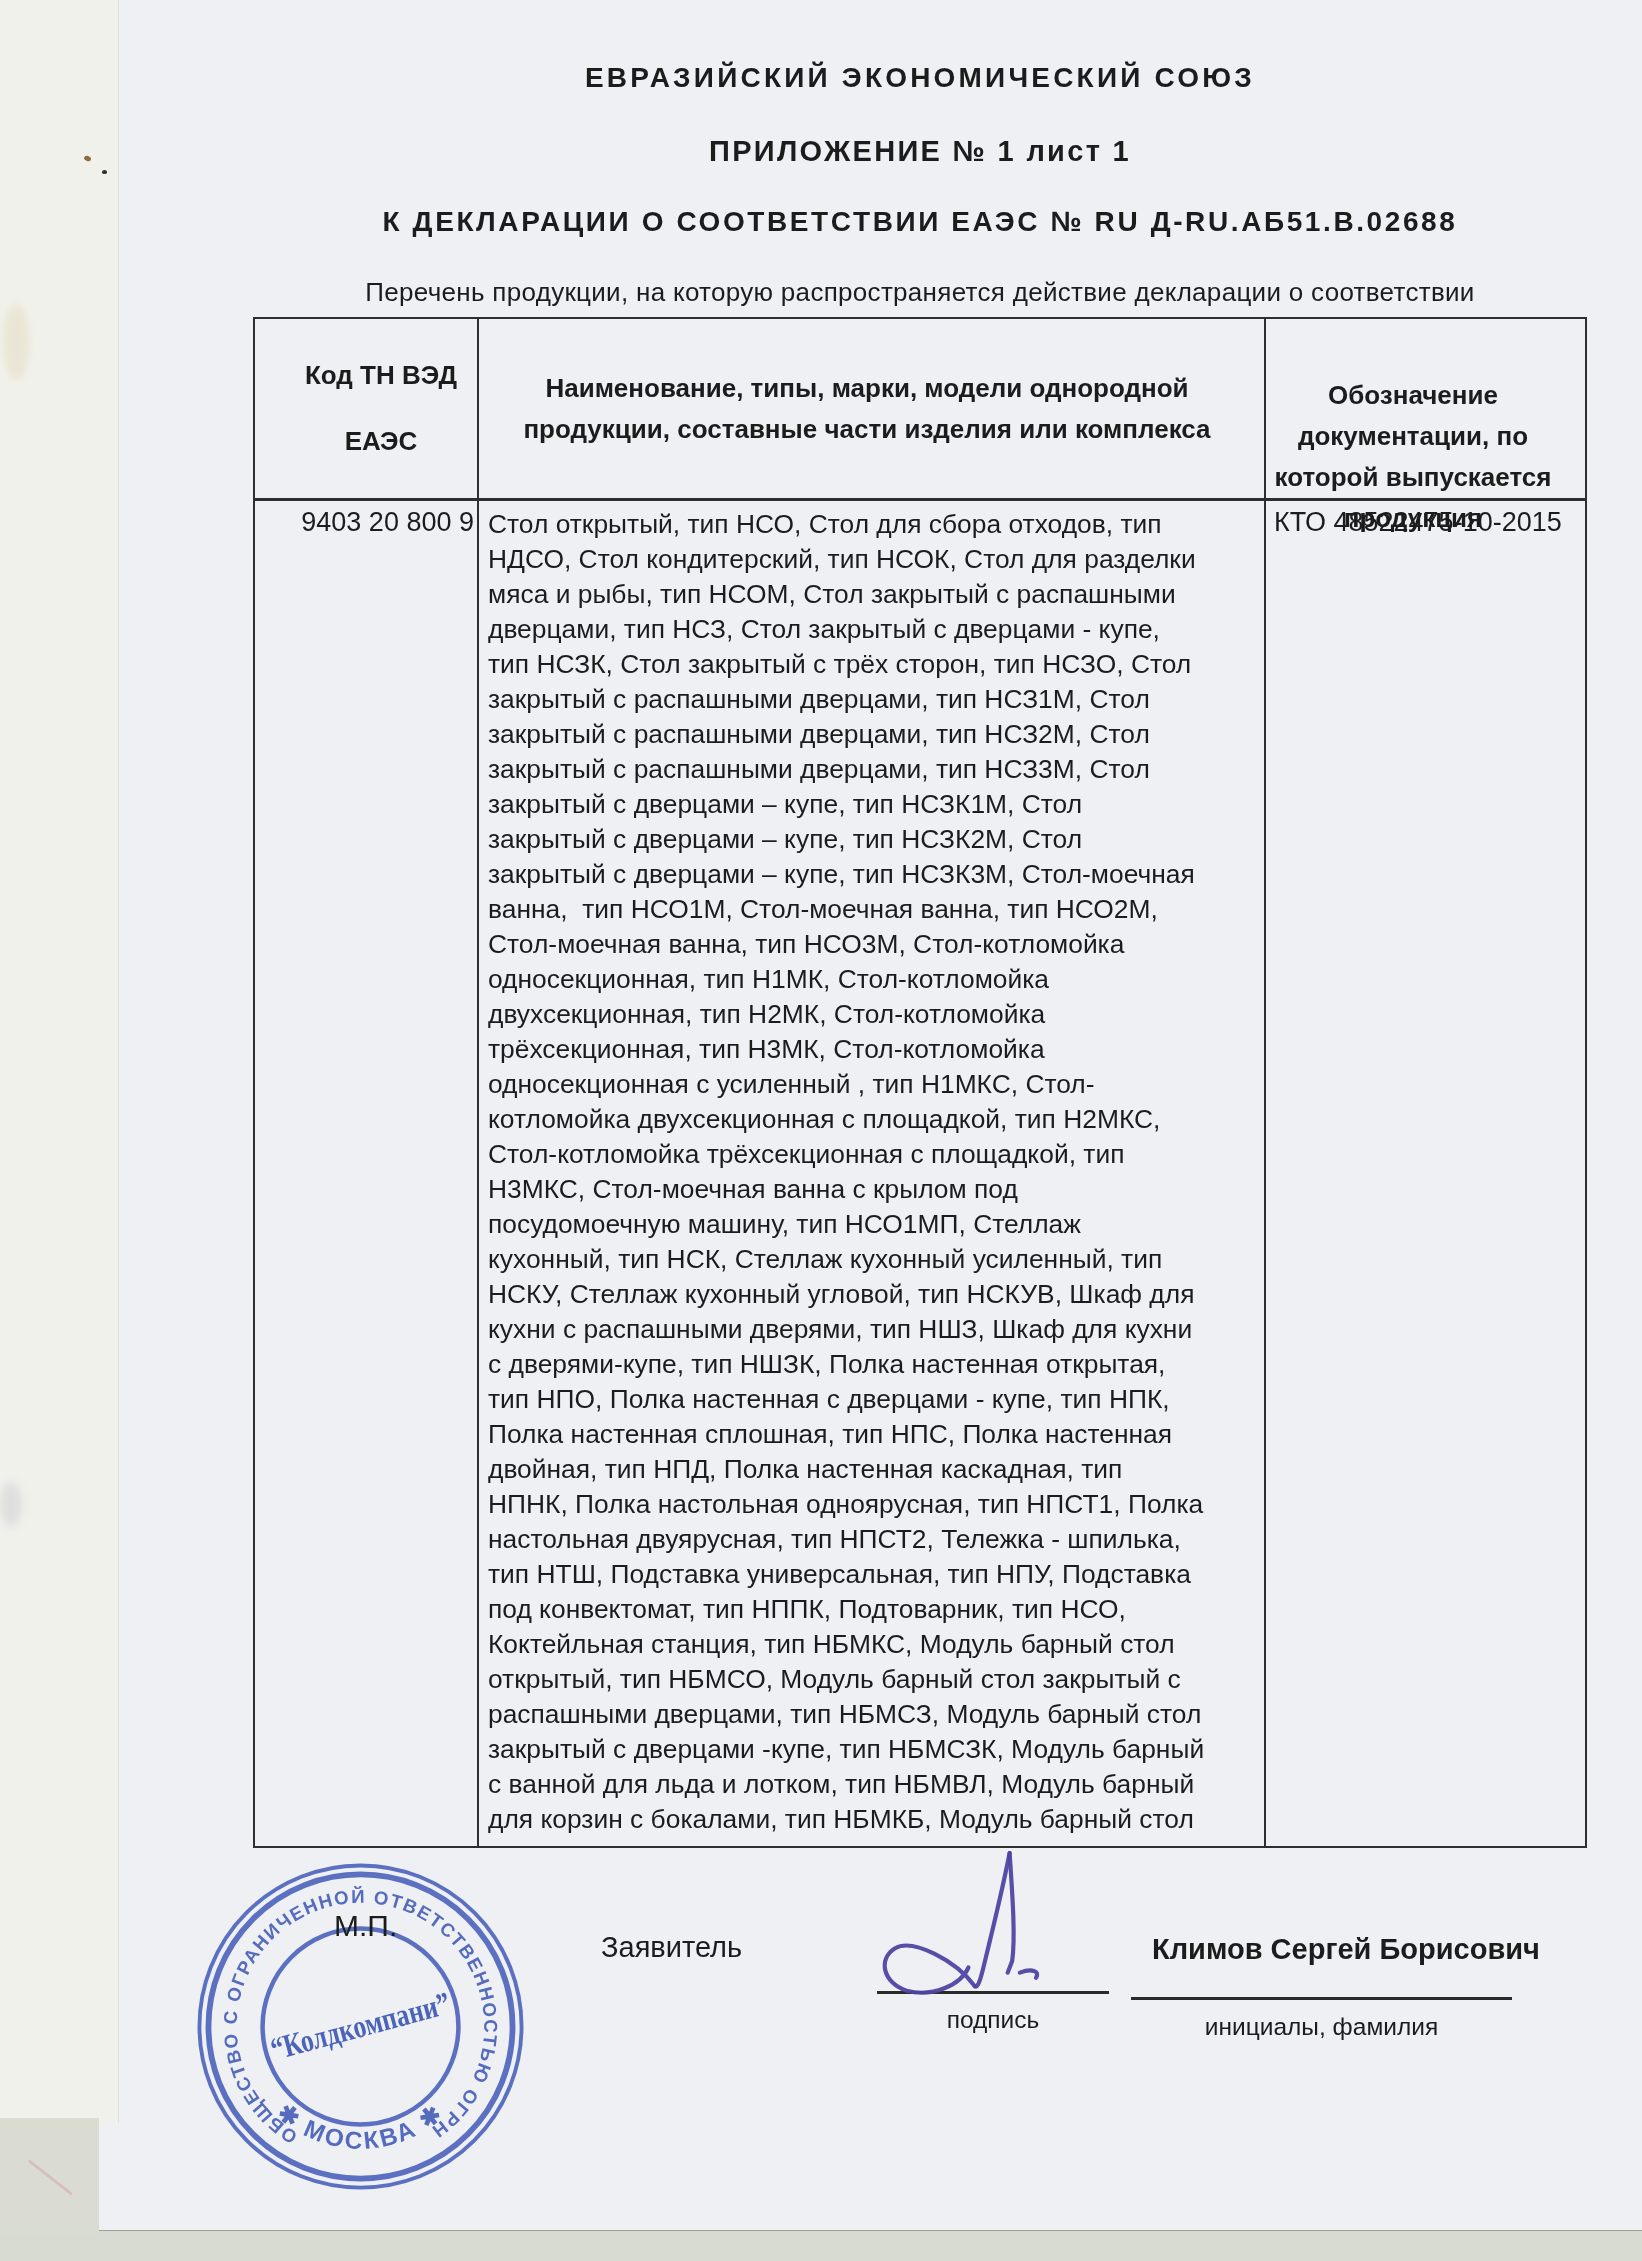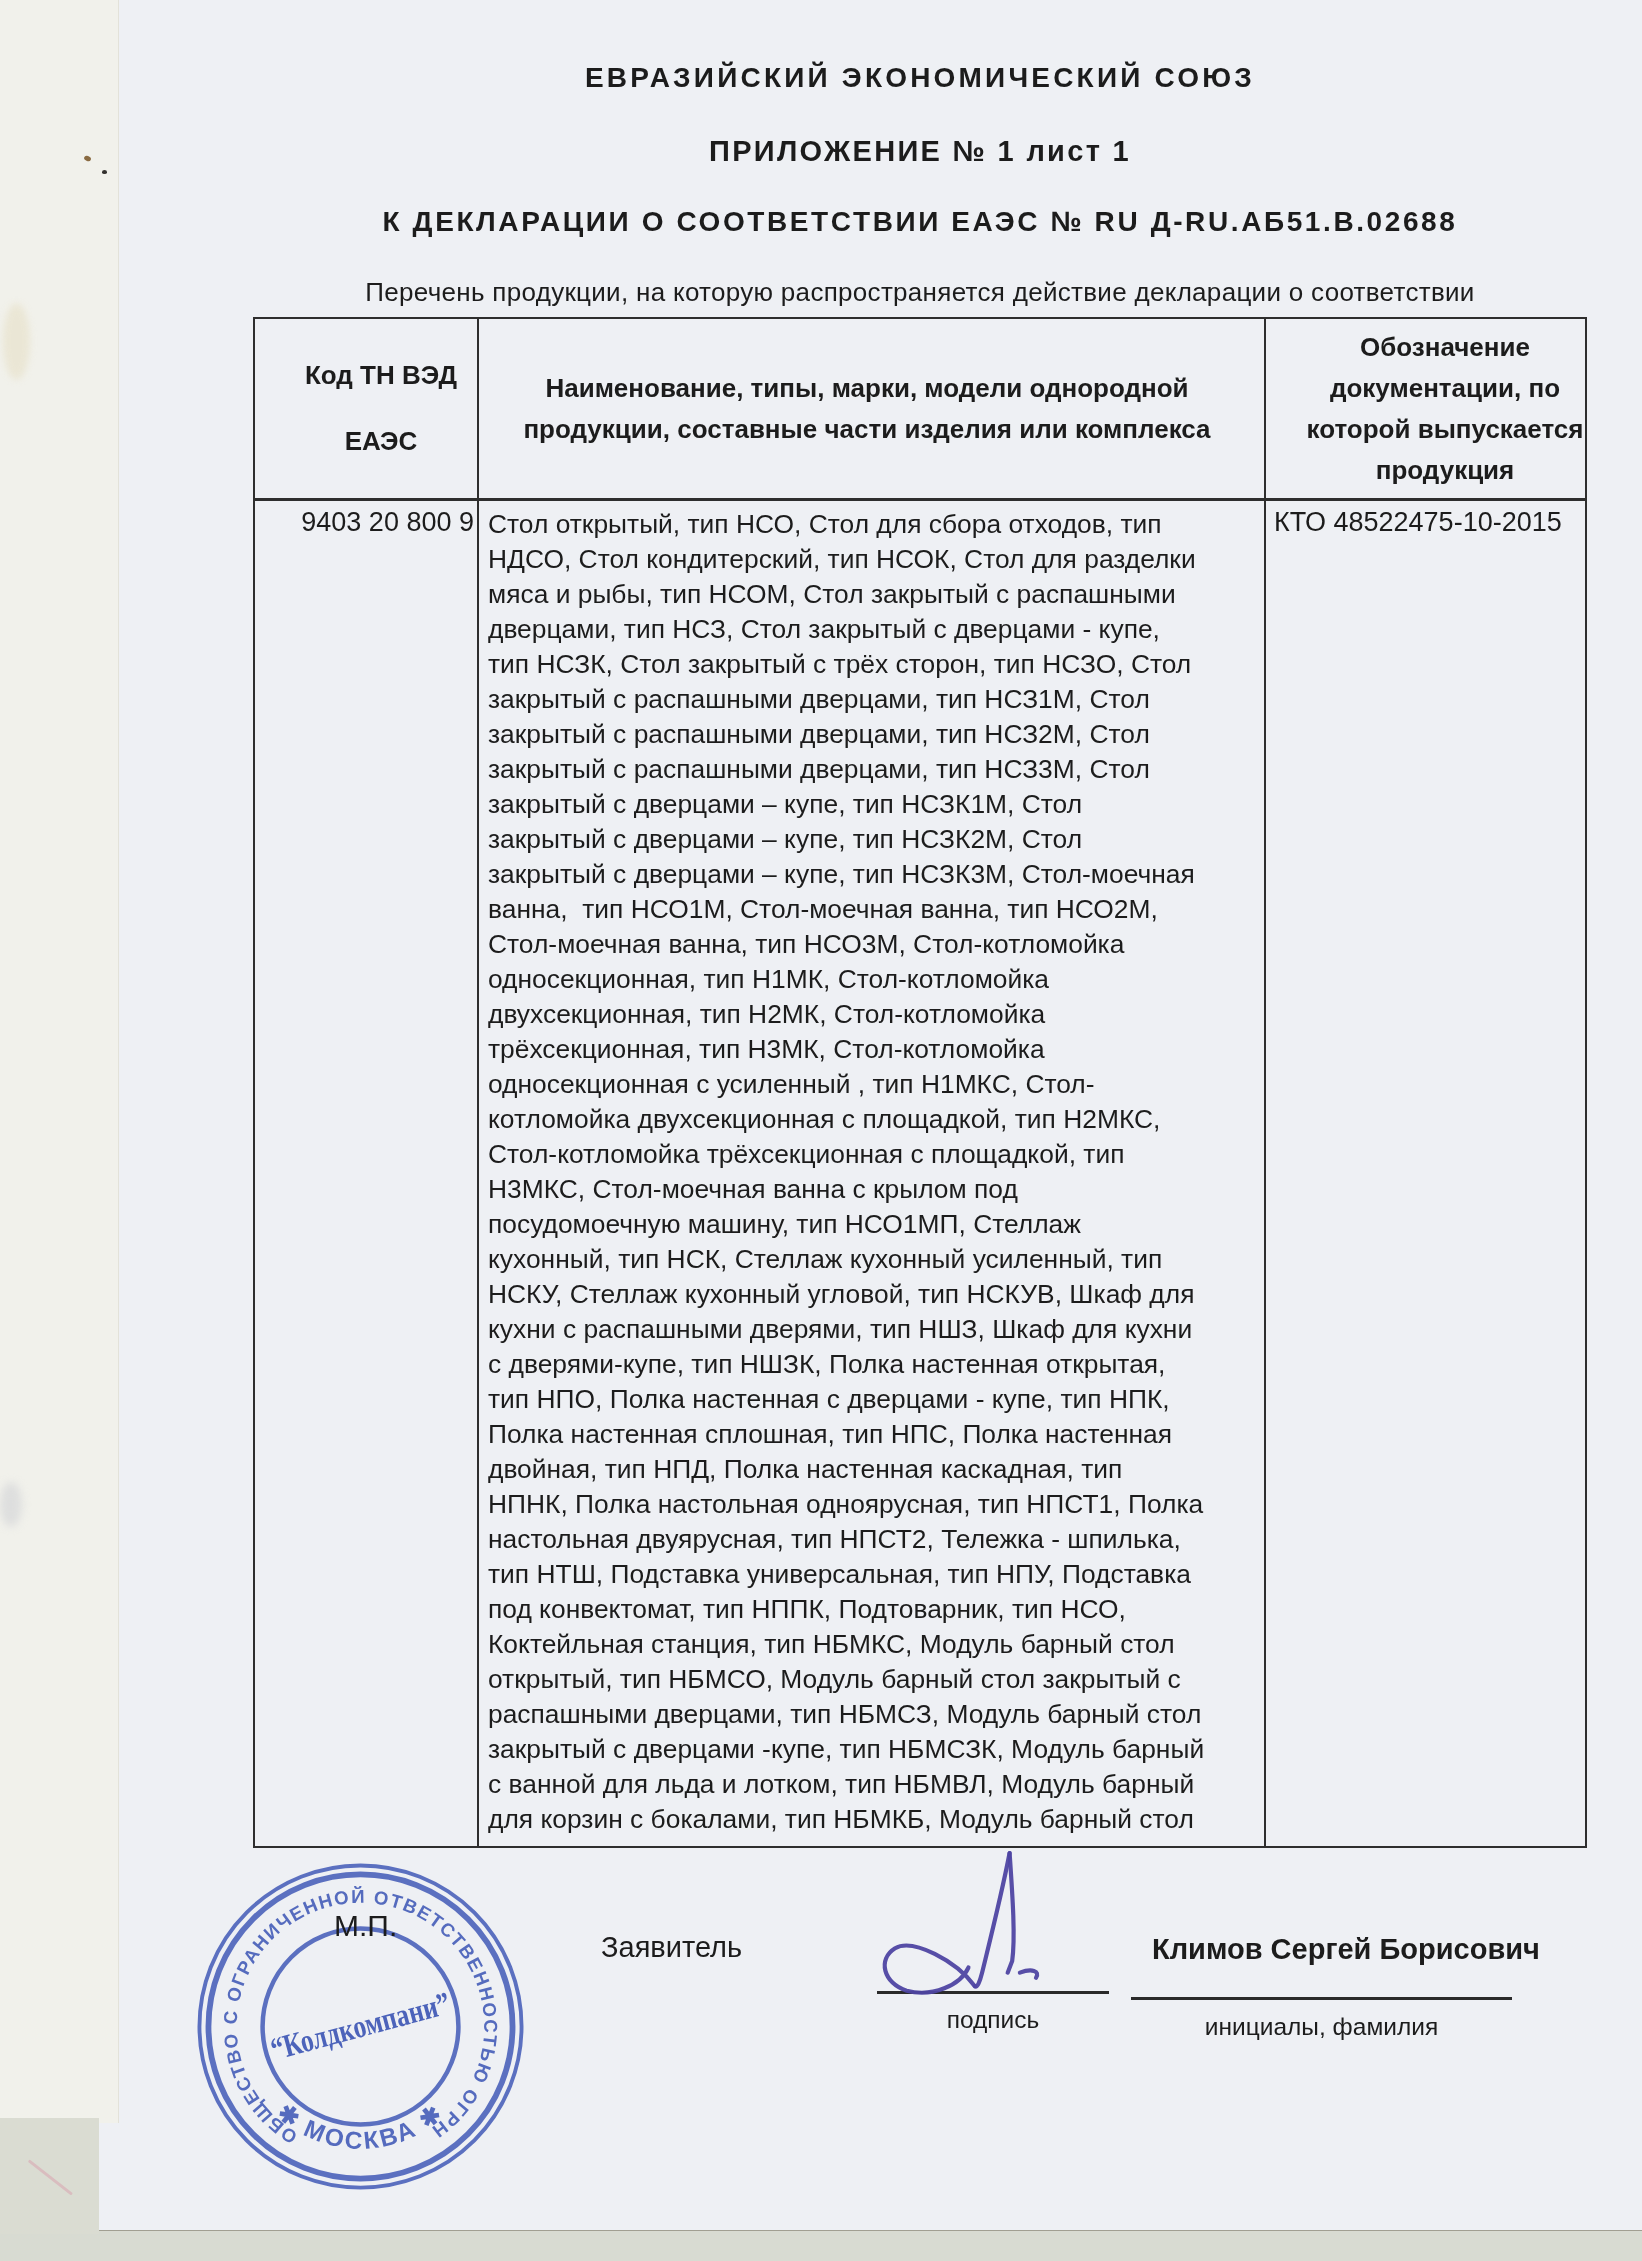--- a/index.html
+++ b/index.html
@@ -39,21 +39,21 @@
     border:2.6px solid #2e2e2e;box-sizing:border-box;}
   .vline{position:absolute;top:0;bottom:0;width:1.9px;background:#2e2e2e;}
   .vline.v1{left:222px;}
   .vline.v2{left:1009px;}
   .hline-header{position:absolute;left:0;right:0;top:179px;height:2.6px;background:#2e2e2e;}
   .hcell{position:absolute;top:0;height:179px;display:flex;flex-direction:column;
     justify-content:center;text-align:center;font-weight:bold;font-size:26px;
     line-height:41px;box-sizing:border-box;}
   .hcell.c1{left:0;width:252px;gap:25px;}
   .hcell.c2{left:224px;width:776px;padding:0 9px;}
-  .hcell.c3{left:1031px;width:318px;padding:0 5.2px;}
+  .hcell.c3{left:999px;width:318px;padding:0 5.2px;margin-top:48px;}
   .code-cell{position:absolute;left:10.3px;top:188px;width:207px;font-size:27px;
     white-space:pre;margin-left:36px;}
   .desc-cell{position:absolute;left:233px;top:188px;width:770px;font-size:26.4px;}
   .desc-cell .tline{white-space:pre;line-height:35px;}
   .hcell .tline{white-space:pre;}
   .doc-cell{position:absolute;left:1019px;top:188px;width:309px;font-size:27px;
     white-space:pre;}
 
   
   .mp{position:absolute;left:334px;top:1909px;font-size:30px;z-index:3;}

